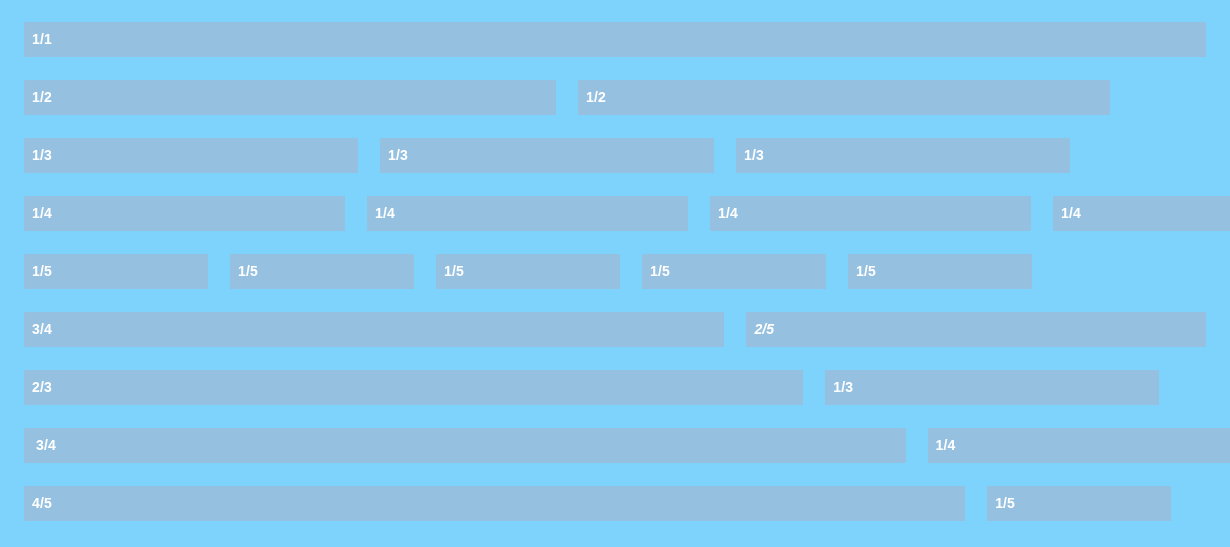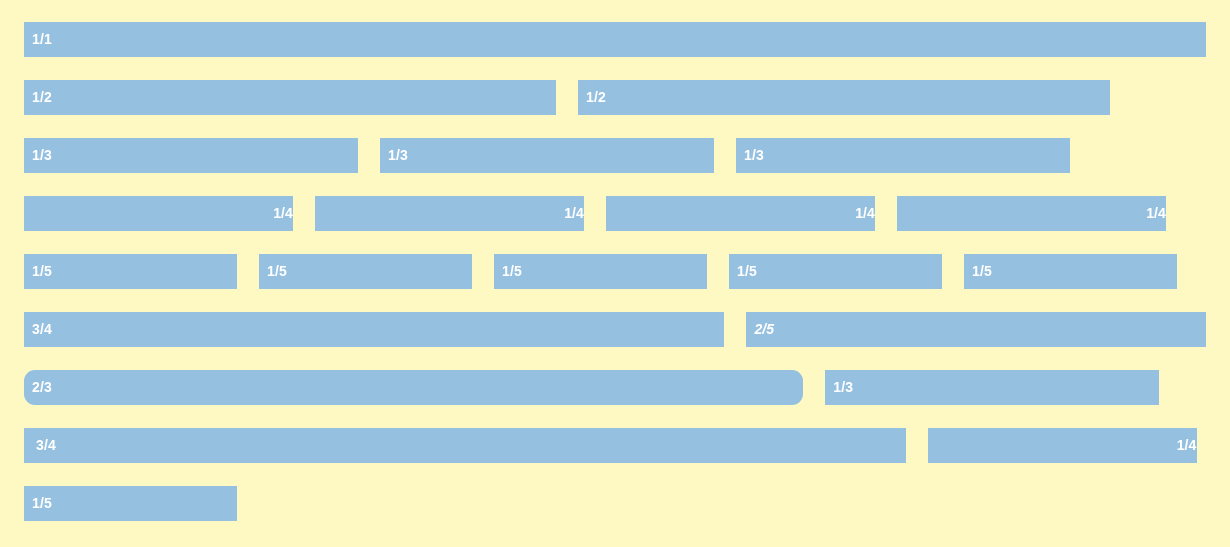--- a/index.html
+++ b/index.html
@@ -12,21 +12,21 @@
     width: 1230px;
     height: 547px;
     font-family: "Liberation Sans", sans-serif;
     overflow: hidden;
   }
   #grid-demo {
     box-sizing: border-box;
     width: 1230px;
     height: 547px;
     padding: 22px 24px 0 24px;
-    background: #fef9c3;
+    background: #7dd3fc;
   }
   .grid-row {
     display: flex;
     flex-direction: row;
     align-items: stretch;
     width: 1182px;
     height: 35px;
     margin-bottom: 23px;
   }
   .grid-row:last-child {
@@ -47,24 +47,24 @@
     flex: 0 0 auto;
     letter-spacing: 0.1px;
   }
   .grid-cell:last-child {
     margin-right: 0;
   }
   
   .w-1-1 { width: 1182px; }
   .w-1-2 { width: 532px; }
   .w-1-3 { width: 334px; }
-  .w-2-3 { width: 779.33px; border-radius: 11px; }
-  .w-1-4 { width: 269px; text-align: right; }
+  .w-2-3 { width: 779.33px; }
+  .w-1-4 { width: 321px; }
   .w-3-4 { width: 881.5px; padding-left: 12px; }
-  .w-1-5 { width: 213px; }
+  .w-1-5 { width: 184px; }
   .w-2-5 { width: 459.6px; font-style: italic; }
   .w-3-5 { width: 700.4px; }
   .w-4-5 { width: 941.2px; }
 </style>
 </head>
 <body>
 
 <div id="grid-demo">
 
   <div class="grid-row">
@@ -148,18 +148,21 @@
   <div class="grid-row">
     <div class="grid-cell w-3-4">
       <span>3/4</span>
     </div>
     <div class="grid-cell w-1-4">
       <span>1/4</span>
     </div>
   </div>
 
   <div class="grid-row">
+    <div class="grid-cell w-4-5">
+      <span>4/5</span>
+    </div>
     <div class="grid-cell w-1-5">
       <span>1/5</span>
     </div>
   </div>
 
 </div>
 
 </body></html>

